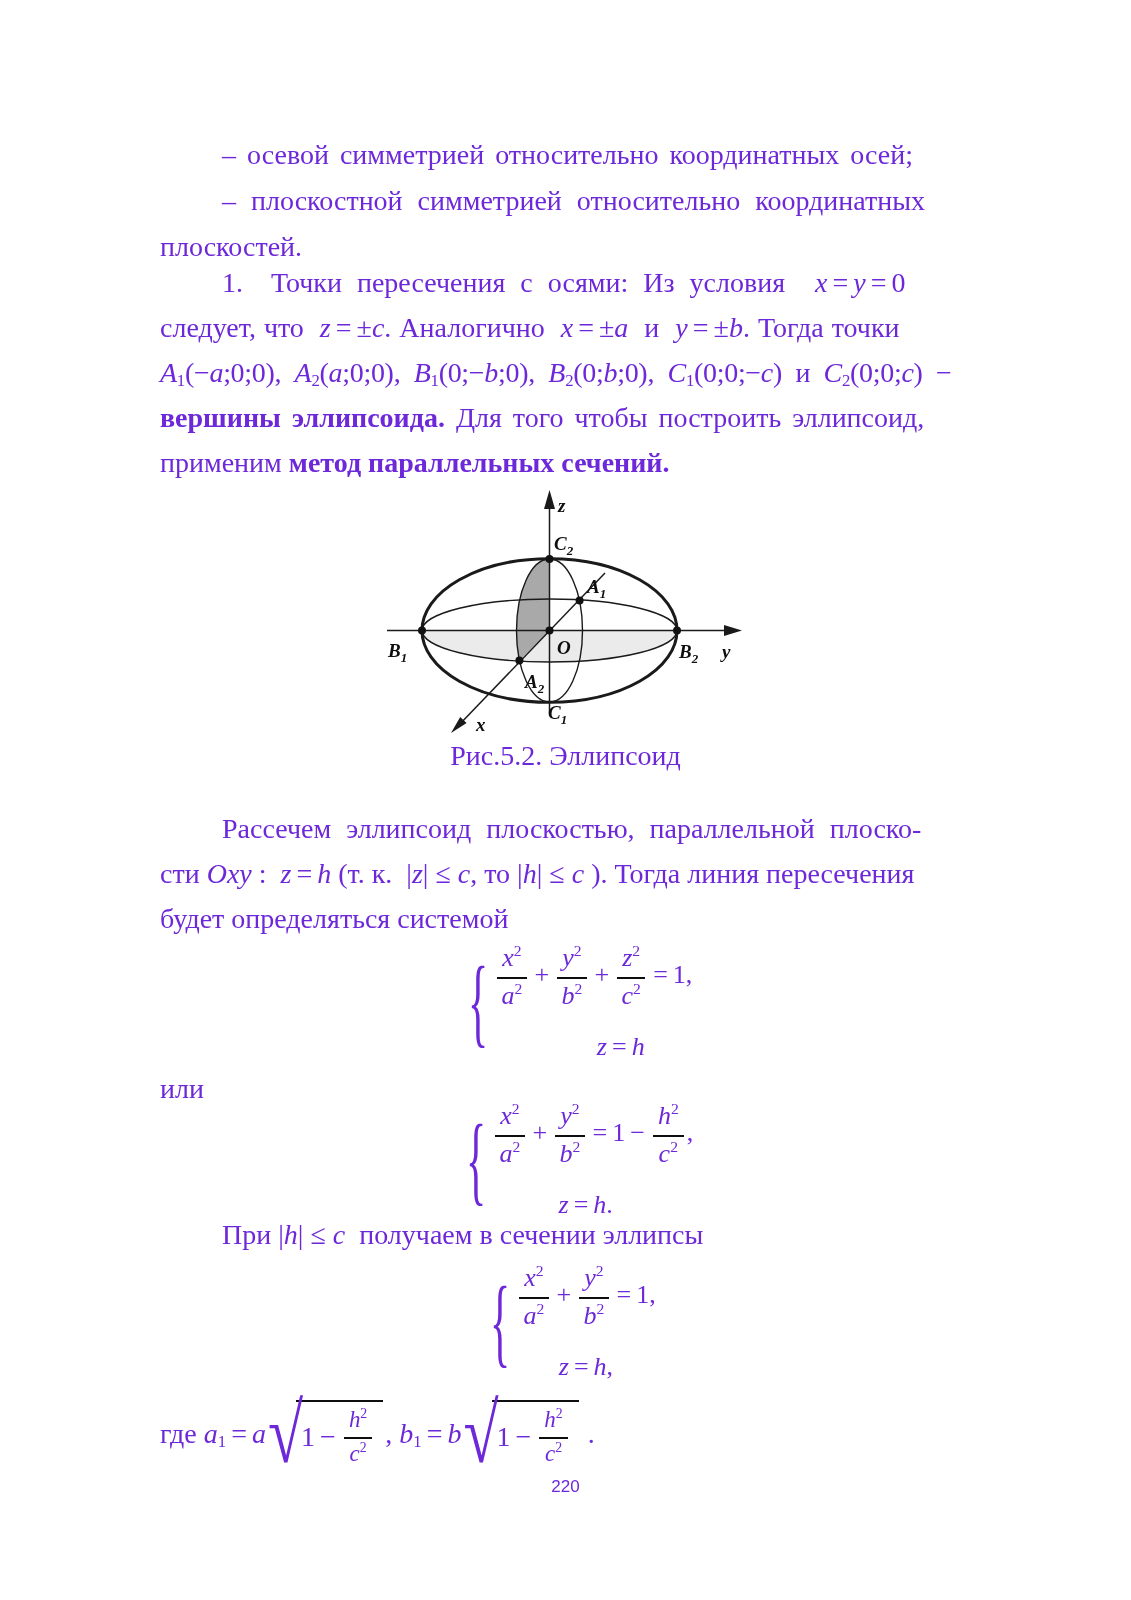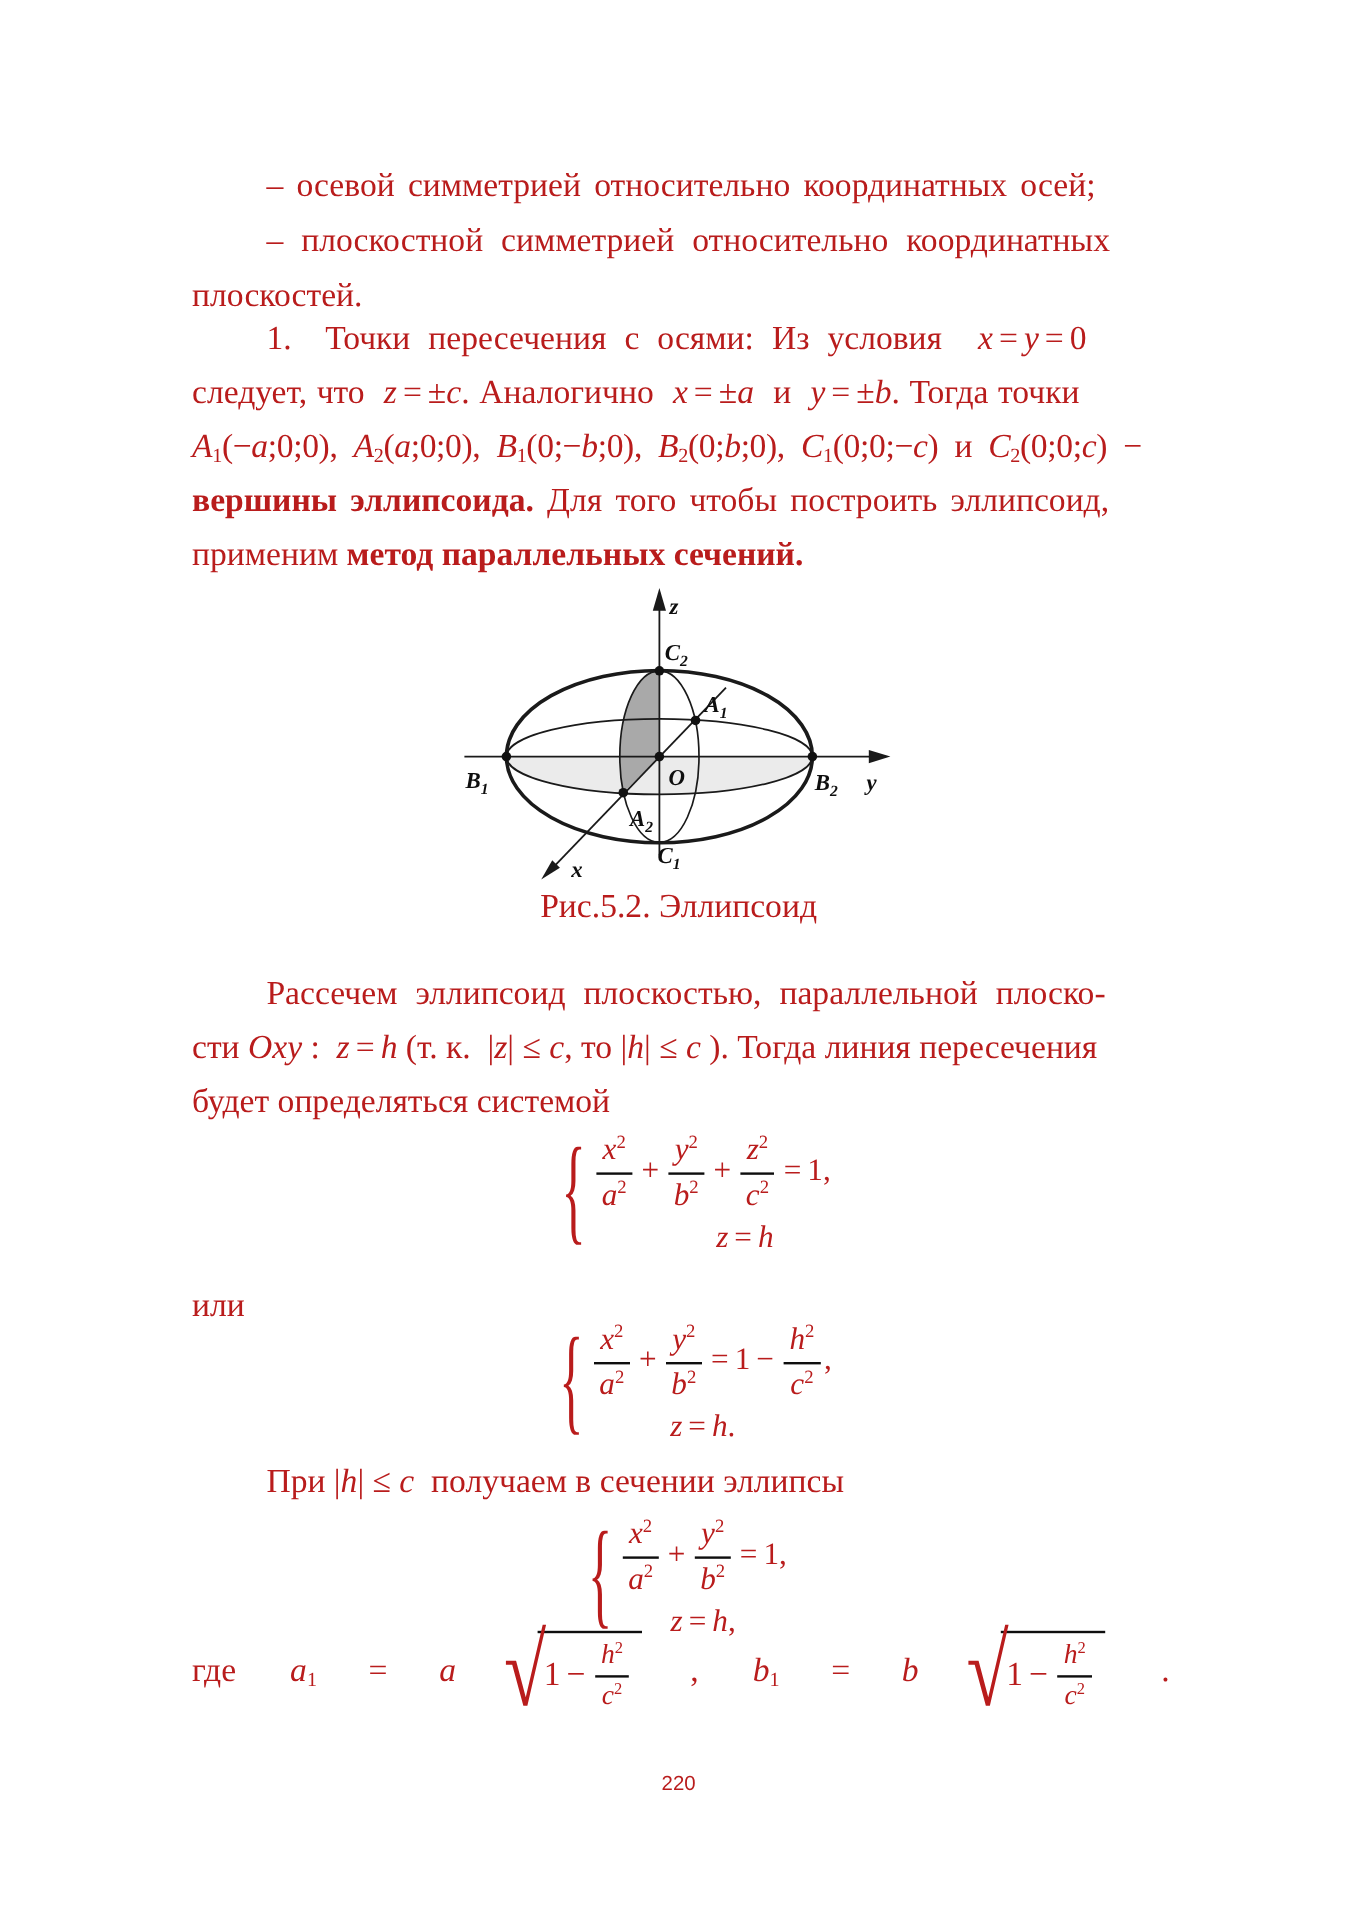--- a/index.html
+++ b/index.html
@@ -1,36 +1,36 @@
 <!DOCTYPE html>
 <html><head>
 <meta charset="utf-8">
 <style>
   html,body{margin:0;padding:0;background:#ffffff;}
   .page{position:relative;width:1131px;height:1556px;background:#fff;
-        font-family:"Liberation Serif",serif;color:#b91c1c;overflow:hidden;}
+        font-family:"Liberation Serif",serif;color:#6d28d9;overflow:hidden;}
   .tline{position:absolute;white-space:nowrap;font-size:28px;line-height:1.2;}
   i{font-style:italic;font-family:inherit;}
   b{font-weight:bold;}
   .op{display:inline-block;margin:0 5px;}
   sup{font-size:0.6em;line-height:0;vertical-align:0.62em;}
   sub{font-size:0.6em;line-height:0;vertical-align:-0.22em;}
   .ws-wide{word-spacing:8px;}
   .ws-med{word-spacing:4px;}
   .ws-sm{word-spacing:1px;}
   .tight{letter-spacing:-0.3px;}
   .caption{position:absolute;left:0;width:100%;text-align:center;font-size:28px;}
   .pagenum{position:absolute;left:0;width:100%;text-align:center;
            font-family:"Liberation Sans",sans-serif;font-size:17px;}
   .system{position:absolute;display:flex;align-items:center;}
   .brace{font-size:42px;line-height:1;transform:scaleY(2.35);transform-origin:50% 50%;
          margin-right:6px;font-weight:400;}
   .rows{display:flex;flex-direction:column;align-items:center;}
   .mrow{white-space:nowrap;font-size:26px;text-align:center;}
-  .row2{margin-top:4px;}
+  .row2{margin-top:20px;}
   .shift-r{margin-left:55px;}
   .shift-l{margin-left:-14px;}
   .frac{display:inline-flex;flex-direction:column;align-items:center;
         vertical-align:middle;margin:0 3px;}
   .frac .num{padding:0 5px 2px;border-bottom:2px solid #0e0e0e;line-height:1.25;}
   .frac .den{padding-top:1px;line-height:1.25;}
   .whereline{position:absolute;white-space:nowrap;font-size:28px;height:92px;
              display:flex;align-items:center;}
   .whereline > span{vertical-align:middle;}
   .sqrt{display:inline-flex;align-items:center;vertical-align:middle;margin:0 2px;}
@@ -148,21 +148,21 @@
             <span class="num"><span><i>x</i><sup>2</sup></span></span>
             <span class="den"><span><i>a</i><sup>2</sup></span></span>
           </span><span><span class="op">+</span></span><span class="frac">
             <span class="num"><span><i>y</i><sup>2</sup></span></span>
             <span class="den"><span><i>b</i><sup>2</sup></span></span>
           </span><span><span class="op">=</span></span><span>1,</span></div>
       <div class="mrow row2"><span><i>z</i></span><span><span class="op">=</span></span><span><i>h</i></span><span>,</span></div>
     </div>
   </div>
 
-  <div class="whereline" style="left:160px;top:1347px;gap:38px;">
+  <div class="whereline" style="left:160px;top:1388px;">
       <span>где&nbsp; </span>
       <span><i>a</i><sub>1</sub></span>
       <span><span class="op">=</span></span>
       <span><i>a</i></span>
       <span class="sqrt">
         <span class="radsign">√</span>
         <span class="rad">
           <span>1</span>
           <span><span class="op">−</span></span>
           <span class="frac">

